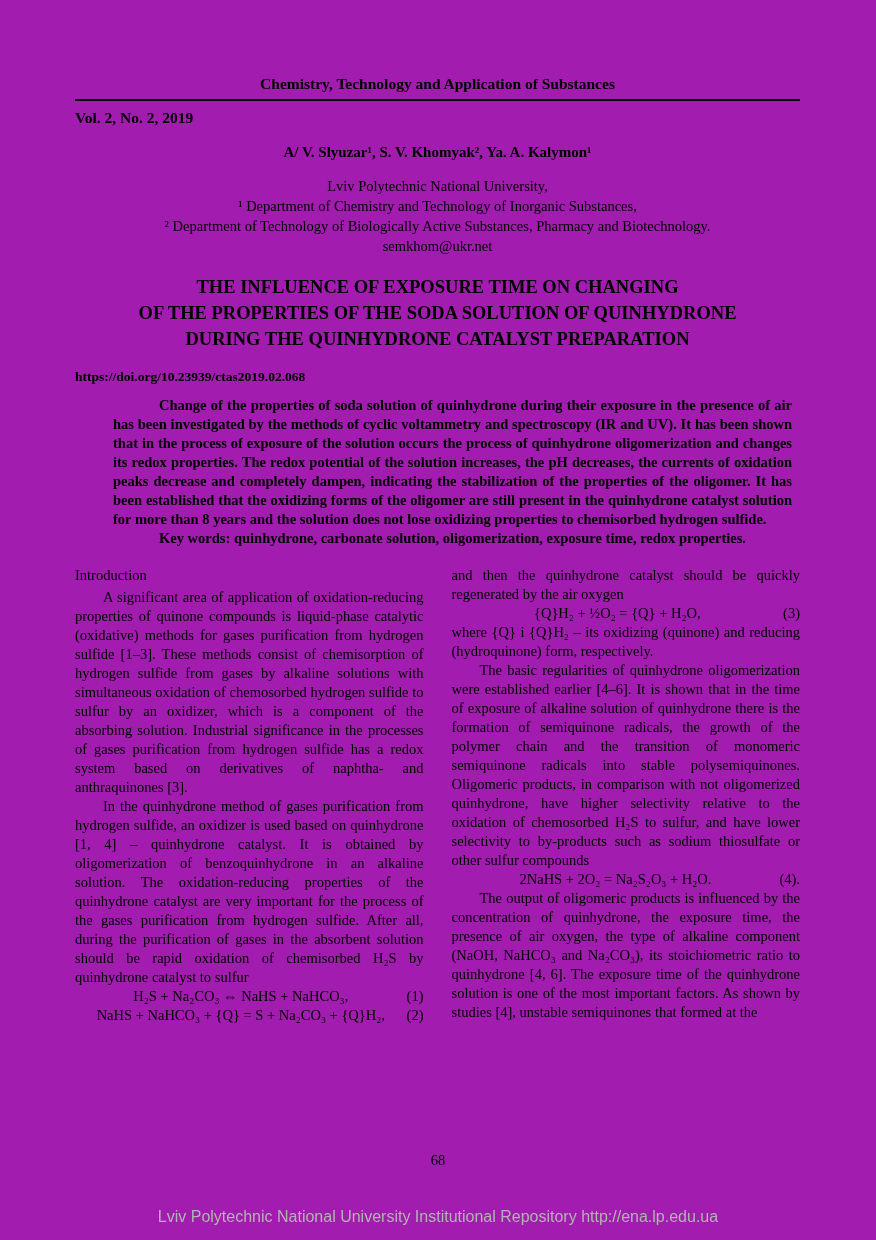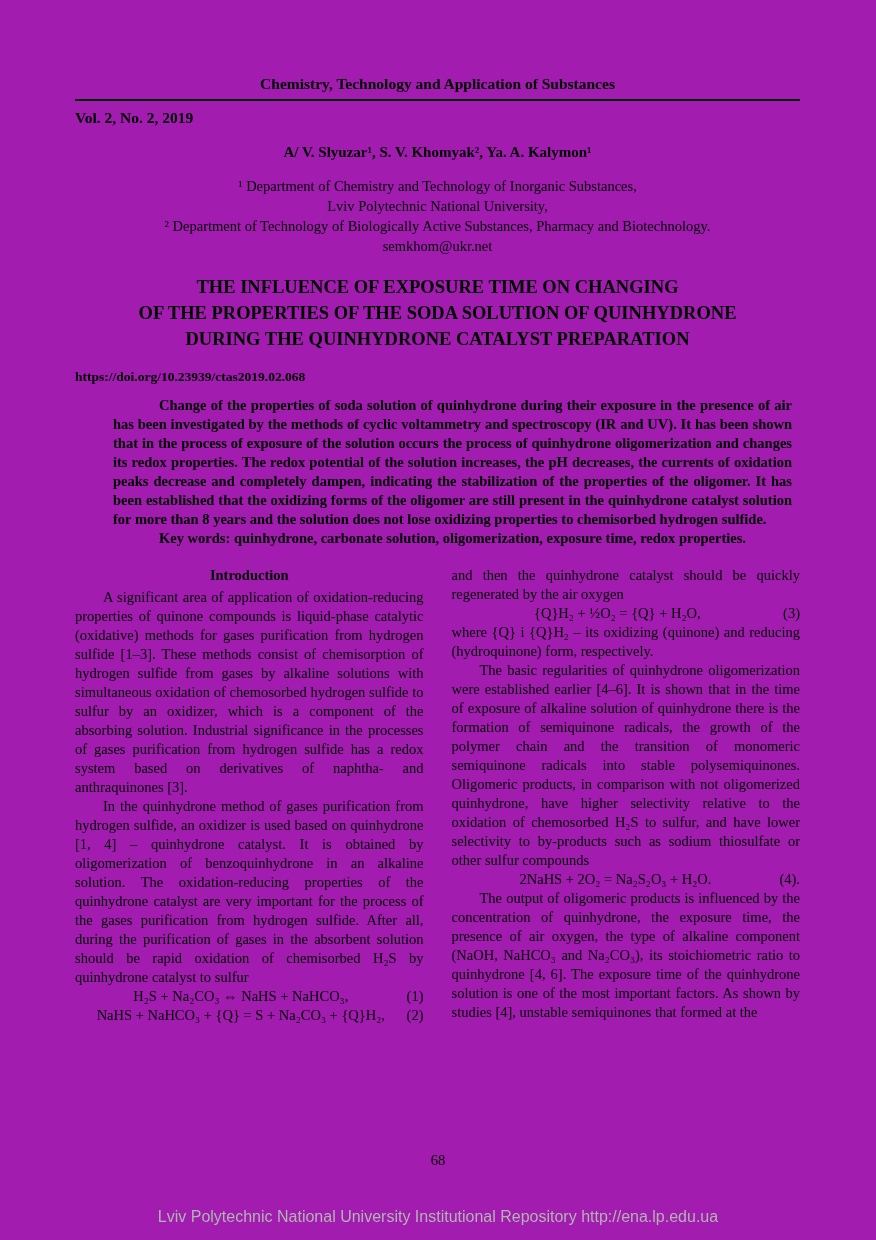--- a/index.html
+++ b/index.html
@@ -71,22 +71,22 @@
     margin-top: 18px;
   }
   .col {
     flex: 1;
     min-width: 0;
     font-size: 14.5px;
     line-height: 19px;
     text-align: justify;
   }
   .section-heading {
-    font-weight: bold;
-    text-align: center;
+    font-weight: normal;
+    text-align: left;
     margin: 0 0 3px 0;
   }
   .para { margin: 0; }
   .para.indent { text-indent: 28px; }
   .equation {
     display: flex;
     align-items: baseline;
   }
   .eq-body { flex: 1; text-align: center; }
   .eq-num { text-align: right; }
@@ -113,22 +113,22 @@
 <body>
 
 <div class="page">
 
   <div class="journal-title">Chemistry, Technology and Application of Substances</div>
   <div class="header-rule"></div>
   <div class="volume-line">Vol. 2, No. 2, 2019</div>
 
   <div class="byline">
     <div class="authors-line">A/ V. Slyuzar¹, S. V. Khomyak², Ya. A. Kalymon¹</div>
+    <div>Lviv Polytechnic National University,</div>
     <div>¹ Department of Chemistry and Technology of Inorganic Substances,</div>
-    <div>Lviv Polytechnic National University,</div>
     <div>² Department of Technology of Biologically Active Substances, Pharmacy and Biotechnology.</div>
     <div>semkhom@ukr.net</div>
   </div>
 
   <h1 class="paper-title">THE INFLUENCE OF EXPOSURE TIME ON CHANGING
 OF THE PROPERTIES OF THE SODA SOLUTION OF QUINHYDRONE
 DURING THE QUINHYDRONE CATALYST PREPARATION</h1>
 
   <div class="doi-line">https://doi.org/10.23939/ctas2019.02.068</div>
 

